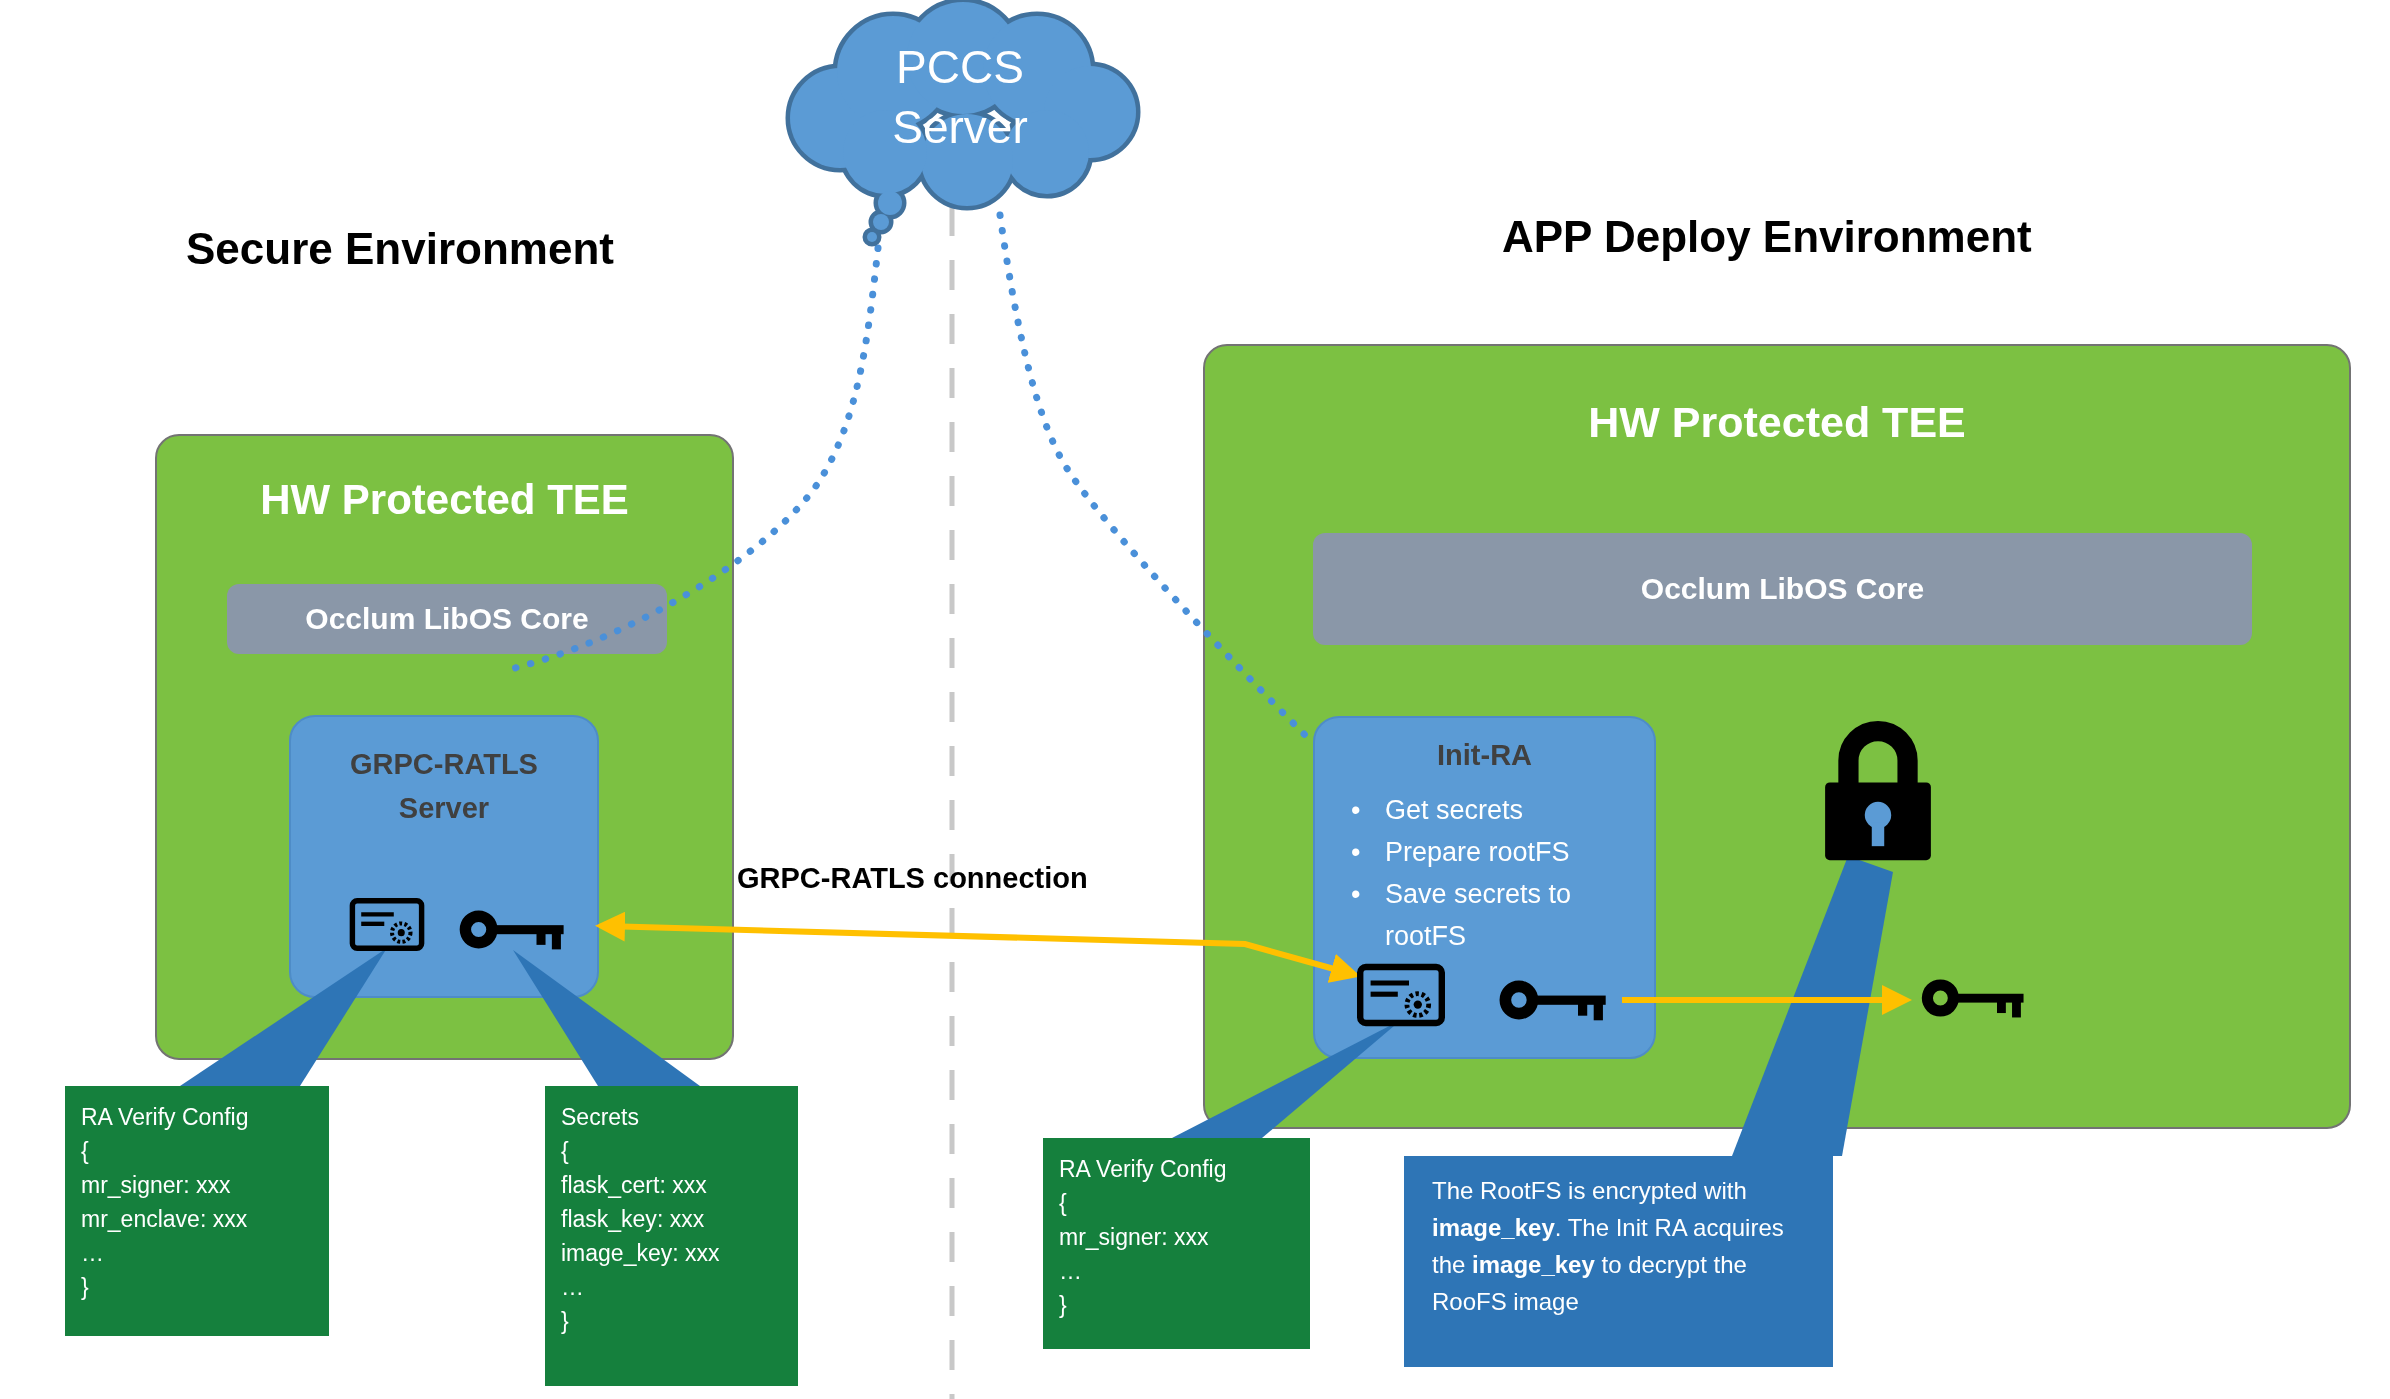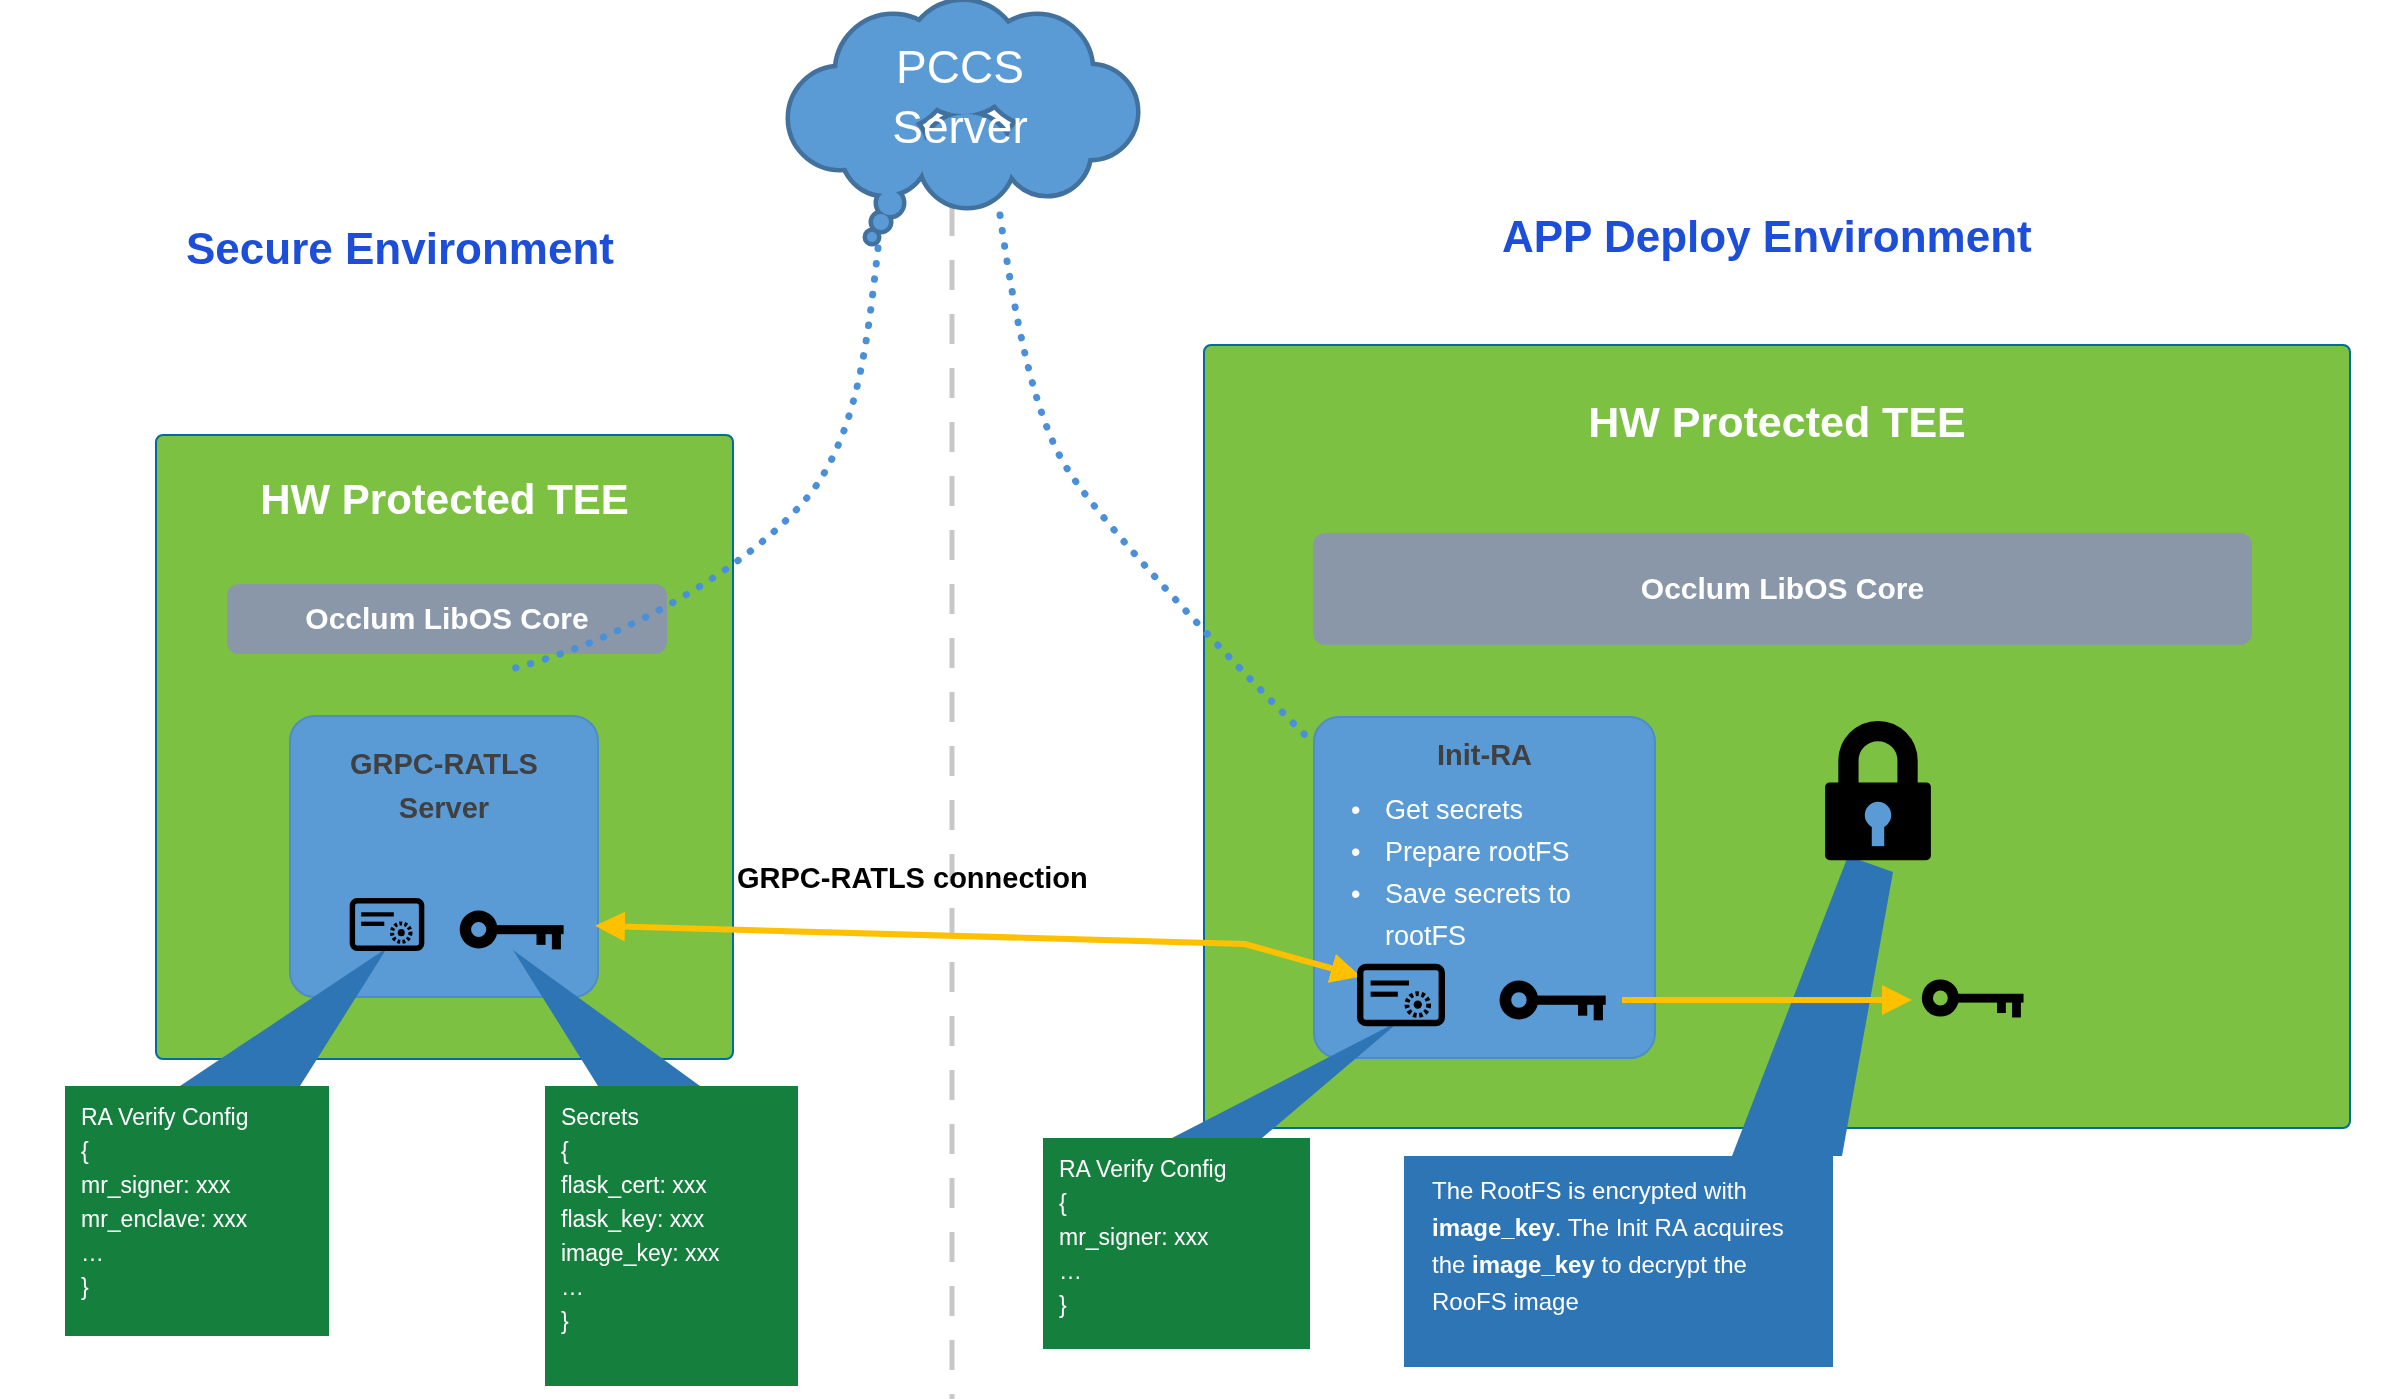--- a/index.html
+++ b/index.html
@@ -1,22 +1,22 @@
 <!DOCTYPE html>
 <html><head>
 <meta charset="utf-8">
 <style>
   html,body { margin:0; padding:0; background:#ffffff; }
   #canvas {
     position:relative; width:2390px; height:1399px; background:#ffffff;
     font-family:"Liberation Sans", sans-serif; overflow:hidden;
   }
   .abs { position:absolute; }
-  .heading { color:#1d4ed8; font-size:44px; font-weight:bold; white-space:nowrap; z-index:2; }
-  .green-box { background:#7CC142; border:2px solid #0369a1; border-radius:8px; z-index:1; }
+  .heading { color:#000000; font-size:44px; font-weight:bold; white-space:nowrap; z-index:2; }
+  .green-box { background:#7CC142; border:2px solid #737373; border-radius:24px; z-index:1; }
   .blue-box { background:#5B9BD5; border:2px solid #4E8CC7; border-radius:26px; box-sizing:border-box; }
   .gray-box { background:#8A97A8; border-radius:12px; display:flex; align-items:center; justify-content:center; }
   .tee-title { left:0; width:100%; text-align:center; color:#ffffff; font-size:42px; font-weight:bold; }
   .box-title { left:0; width:100%; text-align:center; color:#404040; font-size:29px; font-weight:bold; line-height:1.45; }
   .gray-label { color:#ffffff; font-size:30px; font-weight:bold; }
   .bullets { color:#ffffff; font-size:27px; line-height:1.55; }
   .bullet-row { display:flex; }
   .bullet-dot { flex:0 0 34px; }
   .bullet-text { flex:1; }
   .subtitle { color:#ffffff; font-size:27px; line-height:1.3; }

